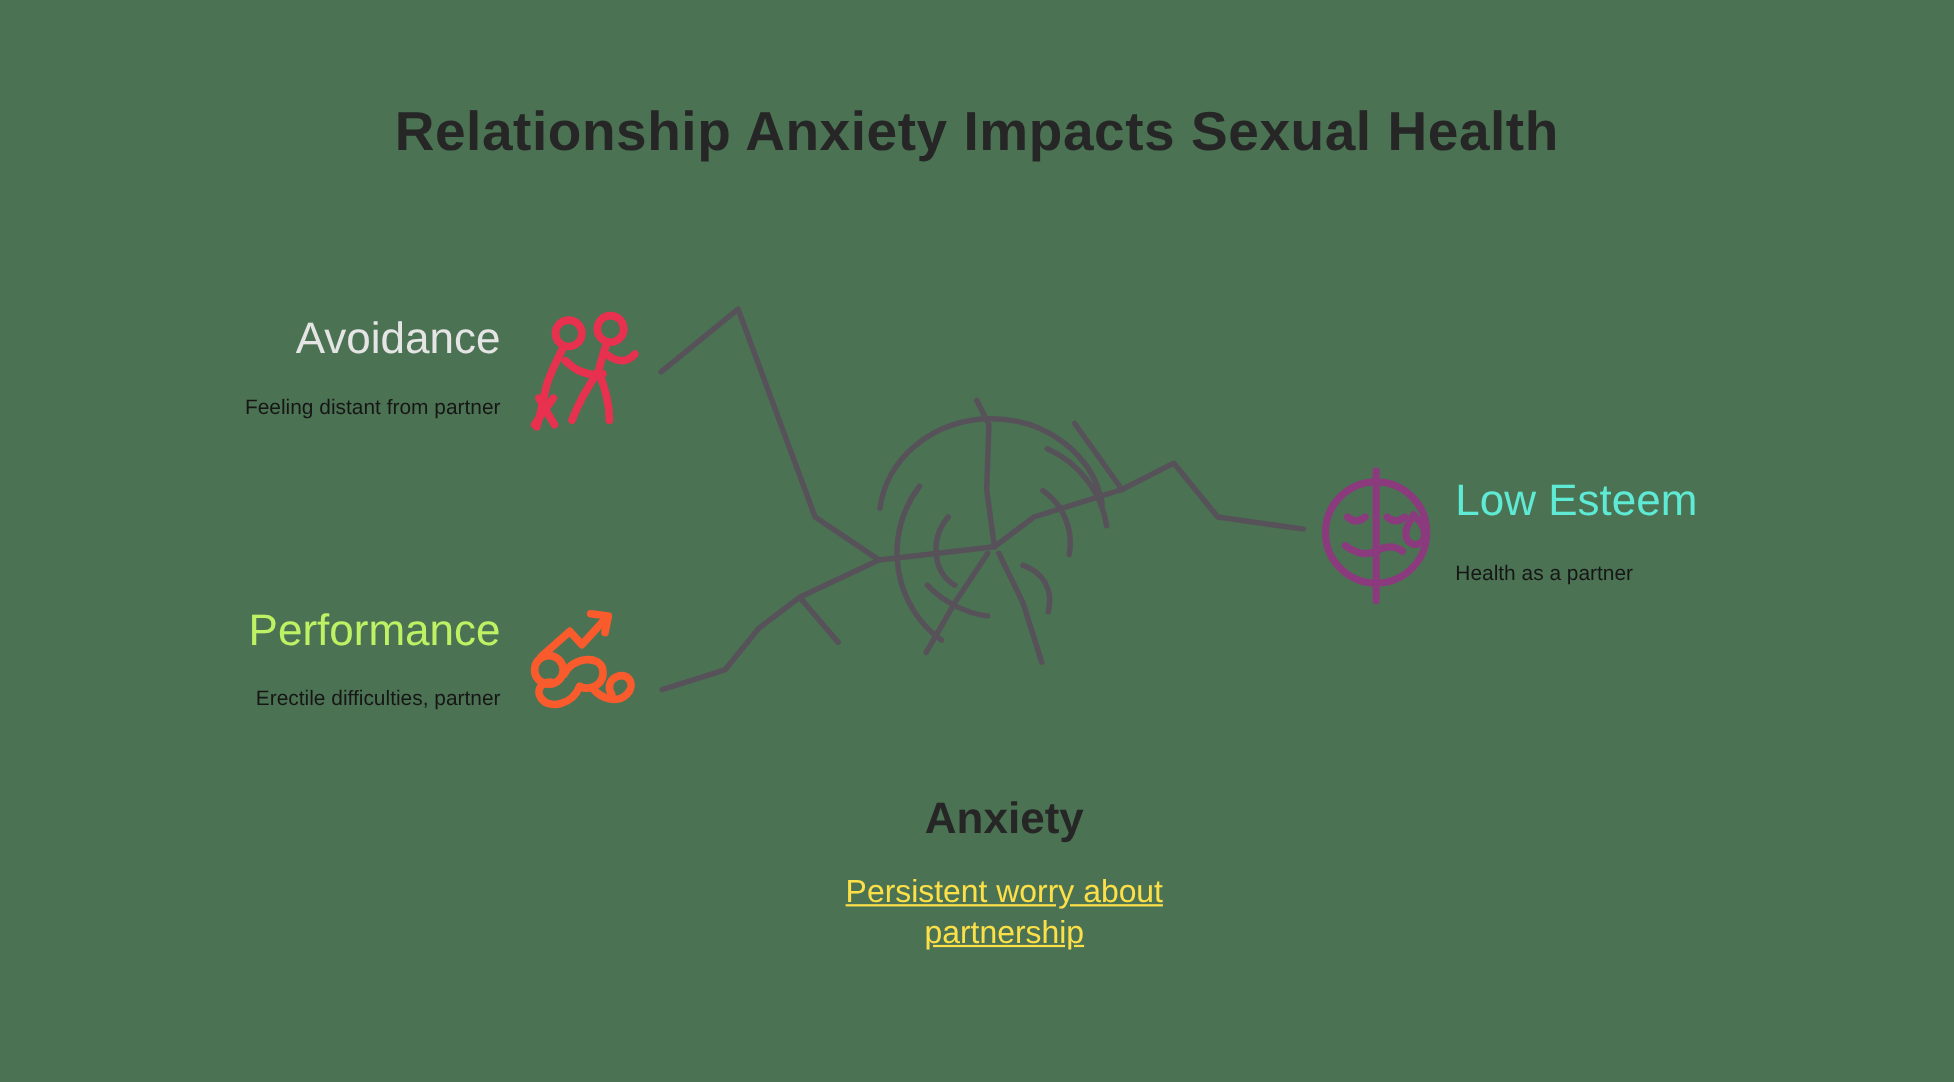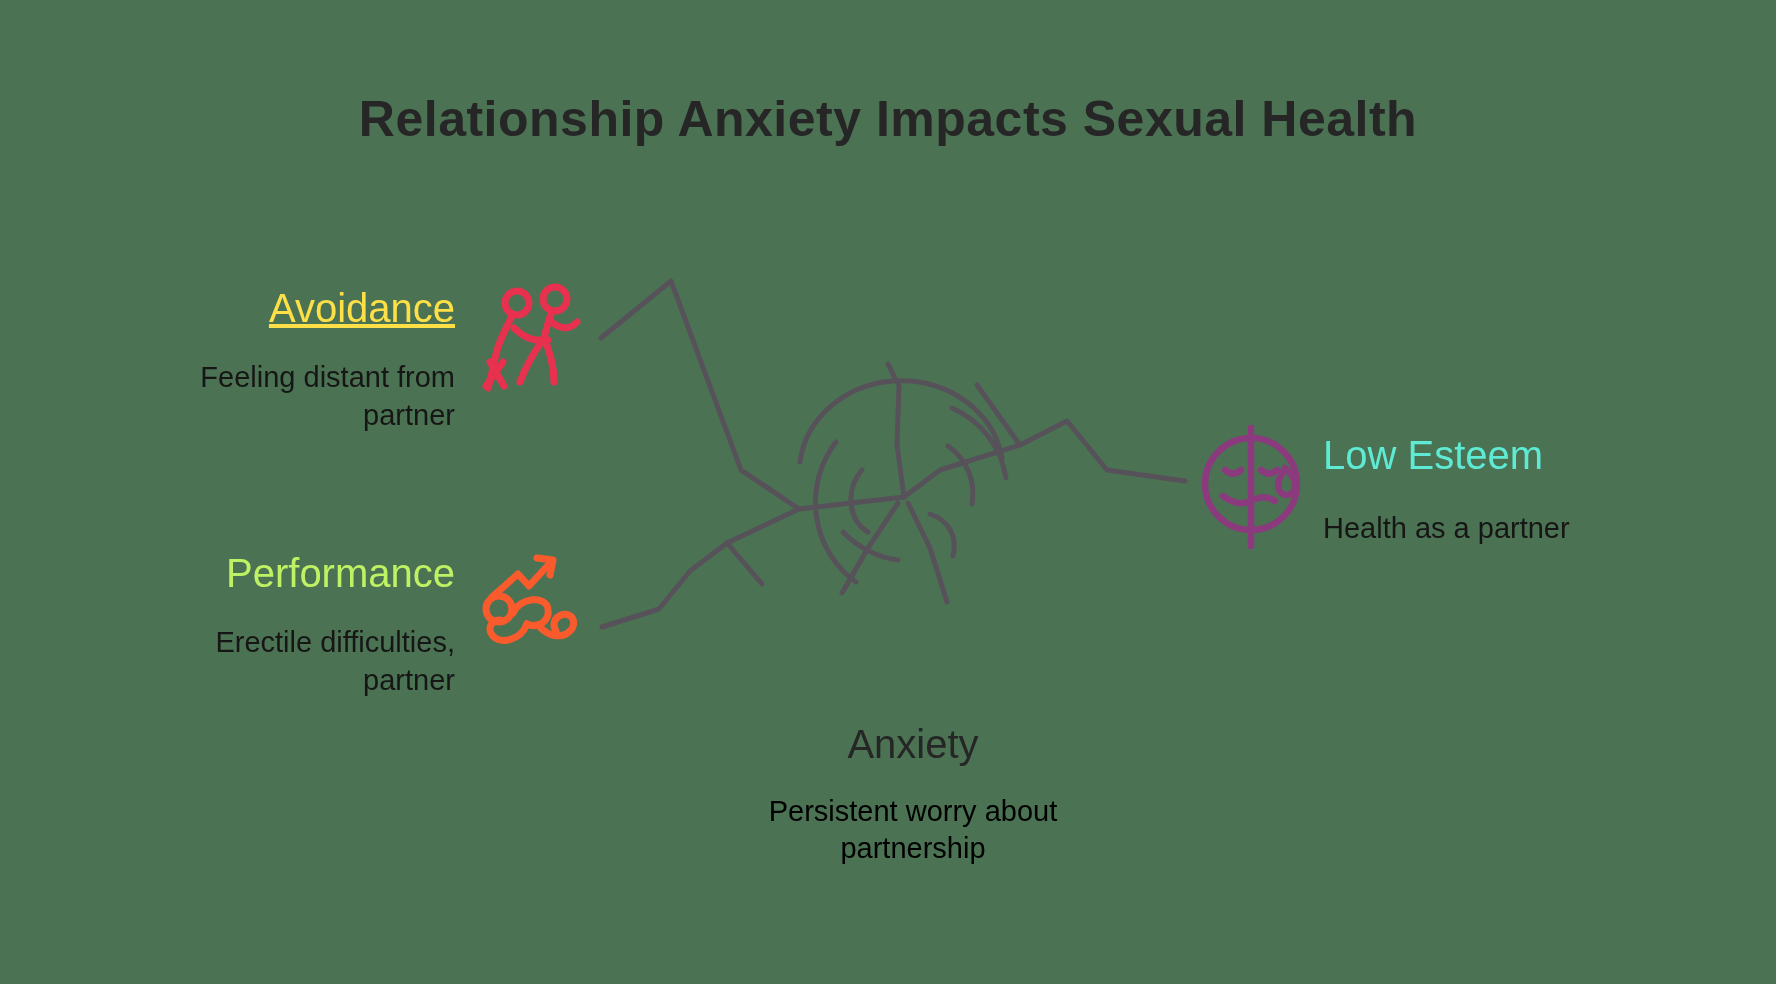--- a/index.html
+++ b/index.html
@@ -16,35 +16,35 @@
     text-align:center;margin:0;
     font-size:50px;font-weight:700;color:#262626;
     letter-spacing:.5px;
   }
 
   .doodle{position:absolute;left:0;top:0;width:1776px;height:984px;}
   .doodle path{fill:none;stroke:#57525a;stroke-width:5;stroke-linecap:round;stroke-linejoin:round;}
 
   .node{position:absolute;}
   .node-title{font-size:40px;font-weight:400;line-height:1.1;}
-  .node-desc{font-size:29px;font-weight:400;color:#161616;line-height:1.3;}
-  .red{color:#fde047;text-decoration:underline;}
+  .node-desc{font-size:19px;font-weight:400;color:#161616;line-height:1.3;}
+  .red{color:#e5e5e5;}
   .orange{color:#bef264;}
   .purple{color:#5eead4;}
 
   .node-avoidance{left:150px;top:286px;width:305px;text-align:right;}
   .node-avoidance .node-desc{margin-top:29px;}
   .node-performance{left:150px;top:551px;width:305px;text-align:right;}
   .node-performance .node-desc{margin-top:29px;}
   .node-lowesteem{left:1323px;top:433px;width:330px;text-align:left;}
   .node-lowesteem .node-desc{margin-top:33px;}
 
   .center-node{position:absolute;left:713px;top:722px;width:400px;text-align:center;}
-  .center-title{font-size:40px;font-weight:400;color:#262626;}
-  .center-desc{font-size:29px;font-weight:400;color:#000000;line-height:1.28;margin-top:26px;}
+  .center-title{font-size:40px;font-weight:700;color:#262626;}
+  .center-desc{font-size:29px;font-weight:400;color:#fde047;line-height:1.28;margin-top:26px;text-decoration:underline;}
 
   .icon{position:absolute;}
   .icon path,.icon circle{fill:none;stroke-linecap:round;stroke-linejoin:round;}
   .icon-avoidance{left:470px;top:278px;width:118px;height:128px;}
   .icon-avoidance path,.icon-avoidance circle{stroke:#e8304f;stroke-width:7;}
   .icon-performance{left:474px;top:545px;width:106px;height:112px;}
   .icon-performance path,.icon-performance circle{stroke:#f95b2d;stroke-width:7;}
   .icon-lowesteem{left:1198px;top:418px;width:112px;height:140px;}
   .icon-lowesteem path,.icon-lowesteem circle{stroke:#8c3a7e;stroke-width:6.5;}
 </style>

